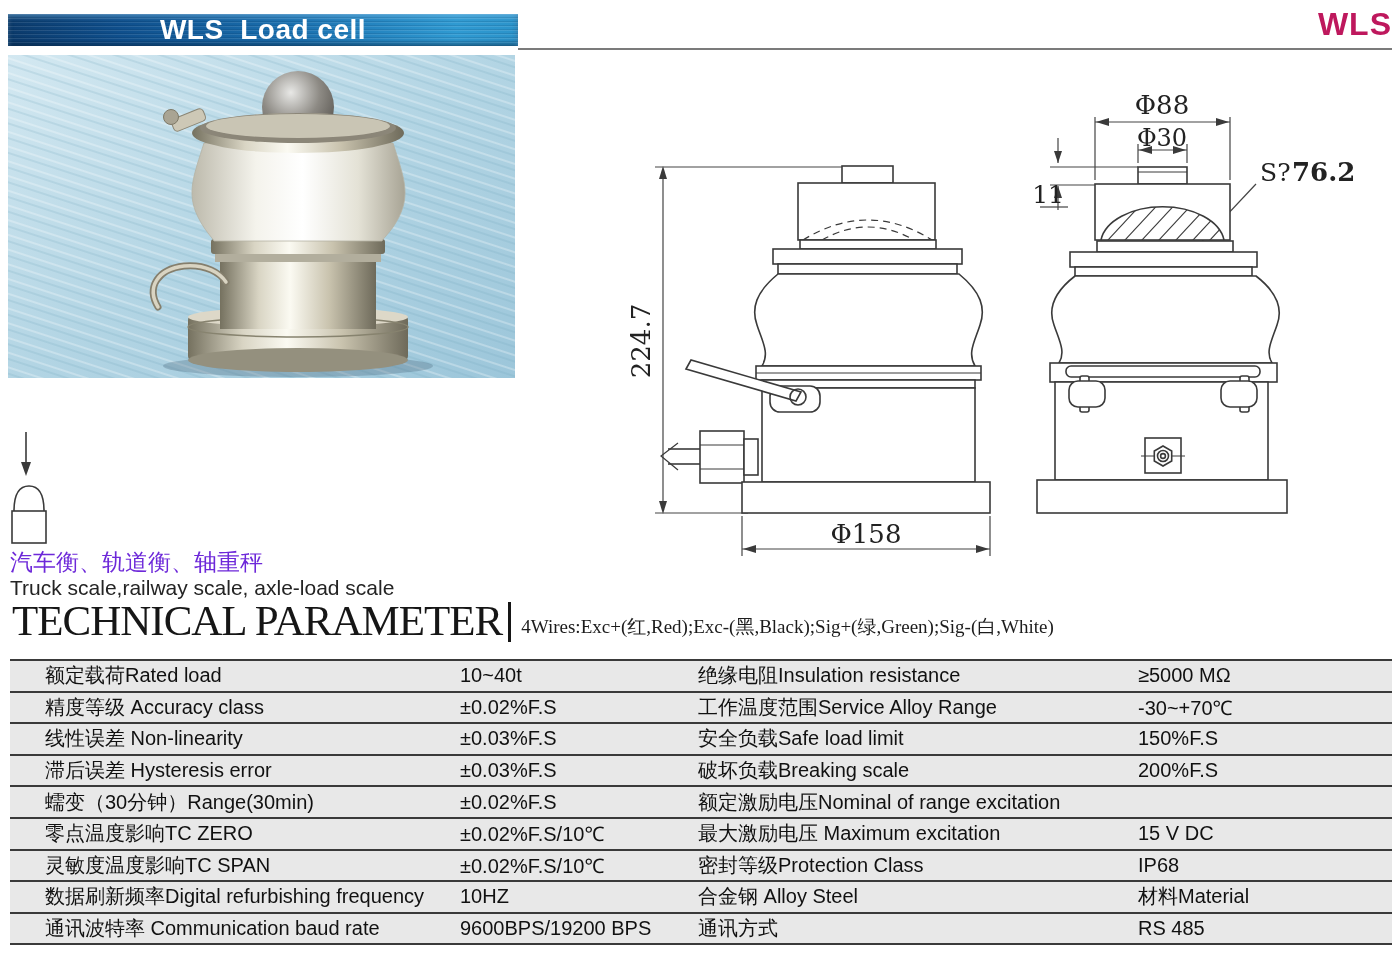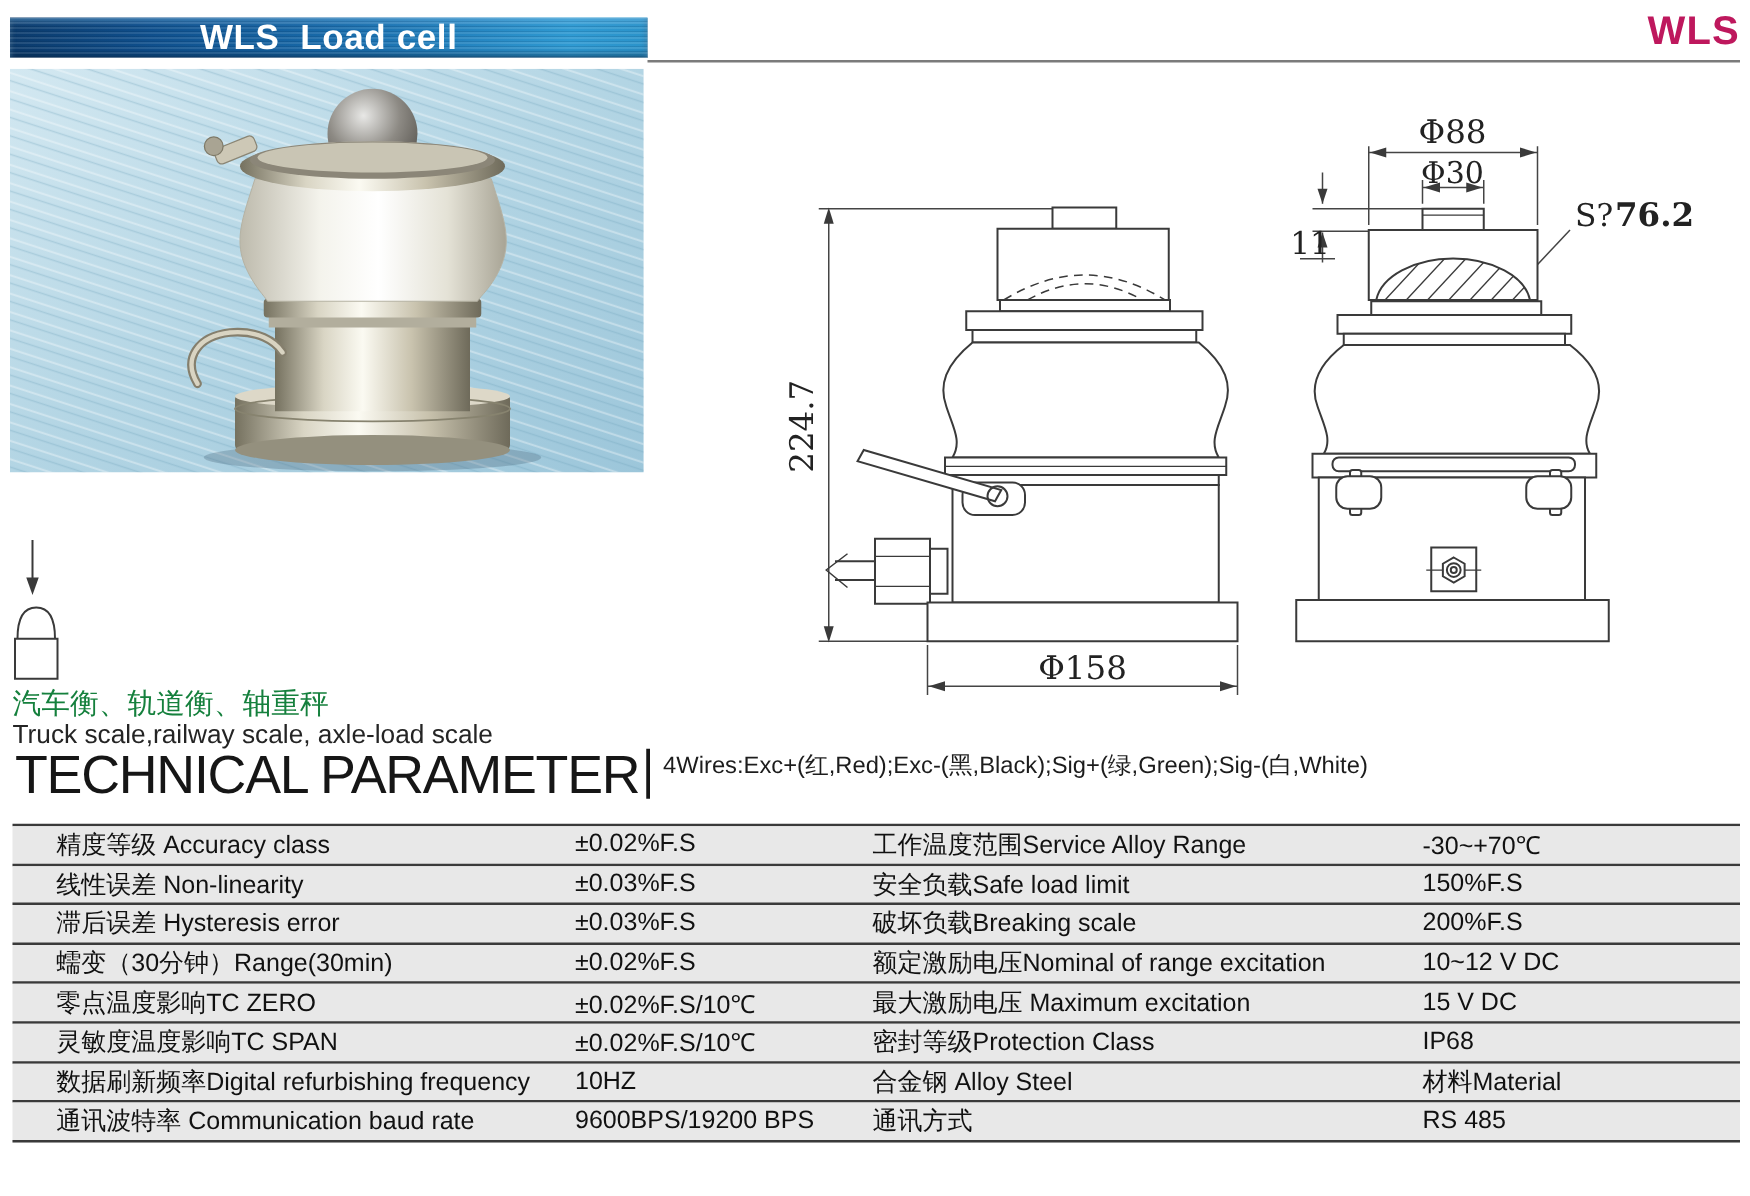--- a/index.html
+++ b/index.html
@@ -20,25 +20,25 @@
   
   .photo{position:absolute;left:8px;top:55px;width:507px;height:323px;}
 
   
   .drawings{position:absolute;left:600px;top:55px;width:800px;height:530px;}
   .drawings text{font-family:"DejaVu Serif",serif;fill:#222;}
 
   
   .load-icon{position:absolute;left:6px;top:428px;width:48px;height:118px;}
   .apps{position:absolute;left:10px;top:549px;line-height:1.18;}
-  .apps .zh{font-size:23px;color:#15803d;}
+  .apps .zh{font-size:23px;color:#6d28d9;}
   .apps .en{font-size:21px;color:#242424;}
 
   
-  .sect{position:absolute;left:12px;top:599px;display:flex;}
+  .sect{position:absolute;left:12px;top:599px;display:flex;align-items:flex-end;font-family:Liberation Serif, serif;}
   .sect h1{margin:0;font-size:43px;font-weight:500;letter-spacing:-1px;color:#161616;line-height:1.0;}
   .sect .vbar{width:3px;height:40px;background:#161616;margin:0 10px 0 6px;}
   .sect .wiring{font-size:19px;color:#1c1c1c;padding-bottom:2px;white-space:nowrap;}
 
   
   .ptable{position:absolute;left:10px;top:659px;width:1382px;border-top:2px solid #3a3a3a;}
   .prow{display:grid;grid-template-columns:450px 230px 440px 1fr;align-items:center;
         height:29.6px;background:#e8e8e8;border-bottom:2px solid #3a3a3a;font-size:20px;color:#111;}
   .prow .c1{padding-left:35px;}
   .prow .c3{padding-left:8px;}
@@ -248,20 +248,26 @@
   </div>
 
   <div class="sect">
     <h1>TECHNICAL PARAMETER</h1>
     <div class="vbar"></div>
     <div class="wiring">4Wires:Exc+(红,Red);Exc-(黑,Black);Sig+(绿,Green);Sig-(白,White)</div>
   </div>
 
   <div class="ptable">
     <div class="prow">
+      <div class="cell c1">额定载荷Rated load</div>
+      <div class="cell c2">10~40t</div>
+      <div class="cell c3">绝缘电阻Insulation resistance</div>
+      <div class="cell c4">≥5000 MΩ</div>
+    </div>
+    <div class="prow">
       <div class="cell c1">精度等级 Accuracy class</div>
       <div class="cell c2">±0.02%F.S</div>
       <div class="cell c3">工作温度范围Service Alloy Range</div>
       <div class="cell c4">-30~+70℃</div>
     </div>
     <div class="prow">
       <div class="cell c1">线性误差 Non-linearity</div>
       <div class="cell c2">±0.03%F.S</div>
       <div class="cell c3">安全负载Safe load limit</div>
       <div class="cell c4">150%F.S</div>
@@ -269,21 +275,20 @@
     <div class="prow">
       <div class="cell c1">滞后误差 Hysteresis error</div>
       <div class="cell c2">±0.03%F.S</div>
       <div class="cell c3">破坏负载Breaking scale</div>
       <div class="cell c4">200%F.S</div>
     </div>
     <div class="prow">
       <div class="cell c1">蠕变（30分钟）Range(30min)</div>
       <div class="cell c2">±0.02%F.S</div>
       <div class="cell c3">额定激励电压Nominal of range excitation</div>
-      <div class="cell c4">10~12 V DC</div>
     </div>
     <div class="prow">
       <div class="cell c1">零点温度影响TC ZERO</div>
       <div class="cell c2">±0.02%F.S/10℃</div>
       <div class="cell c3">最大激励电压 Maximum excitation</div>
       <div class="cell c4">15 V DC</div>
     </div>
     <div class="prow">
       <div class="cell c1">灵敏度温度影响TC SPAN</div>
       <div class="cell c2">±0.02%F.S/10℃</div>

